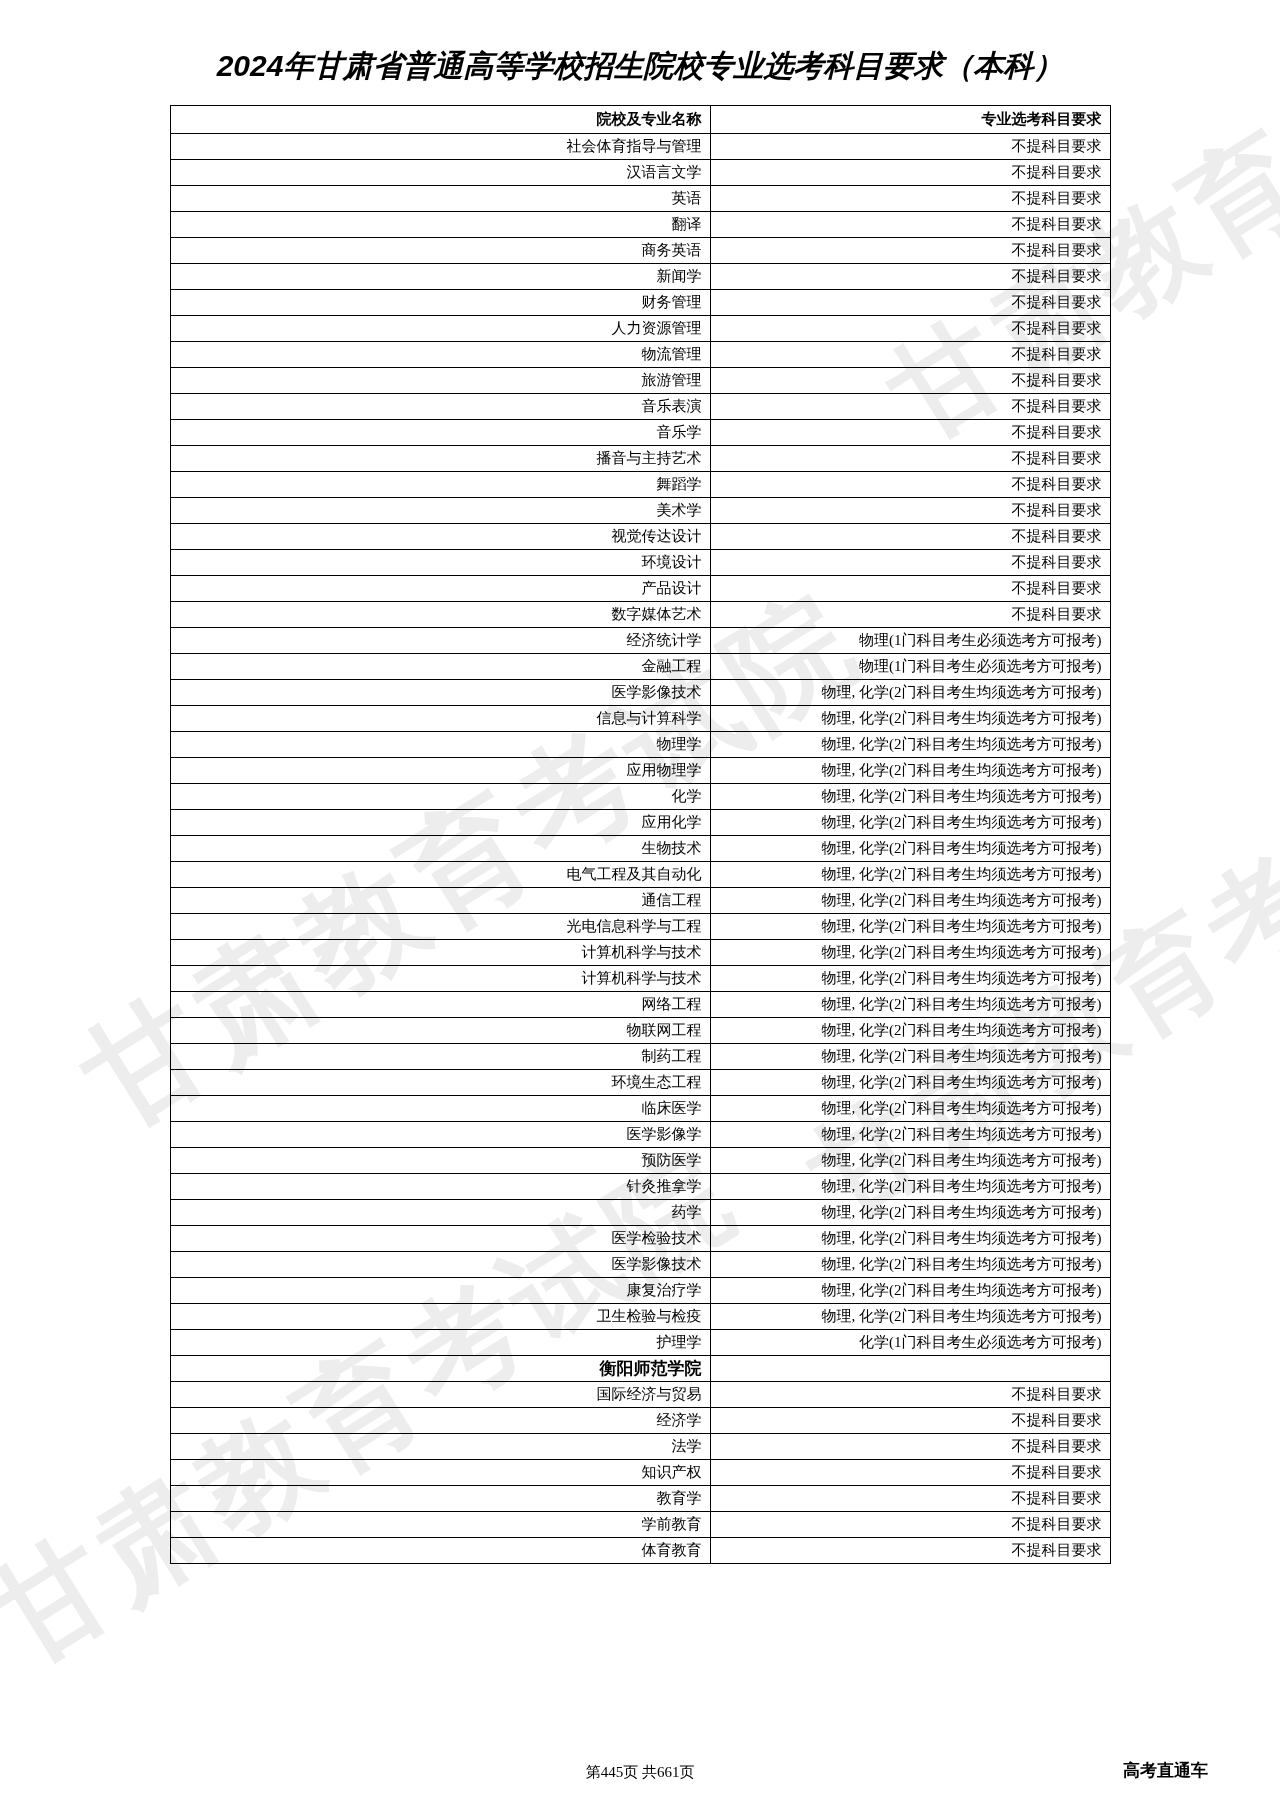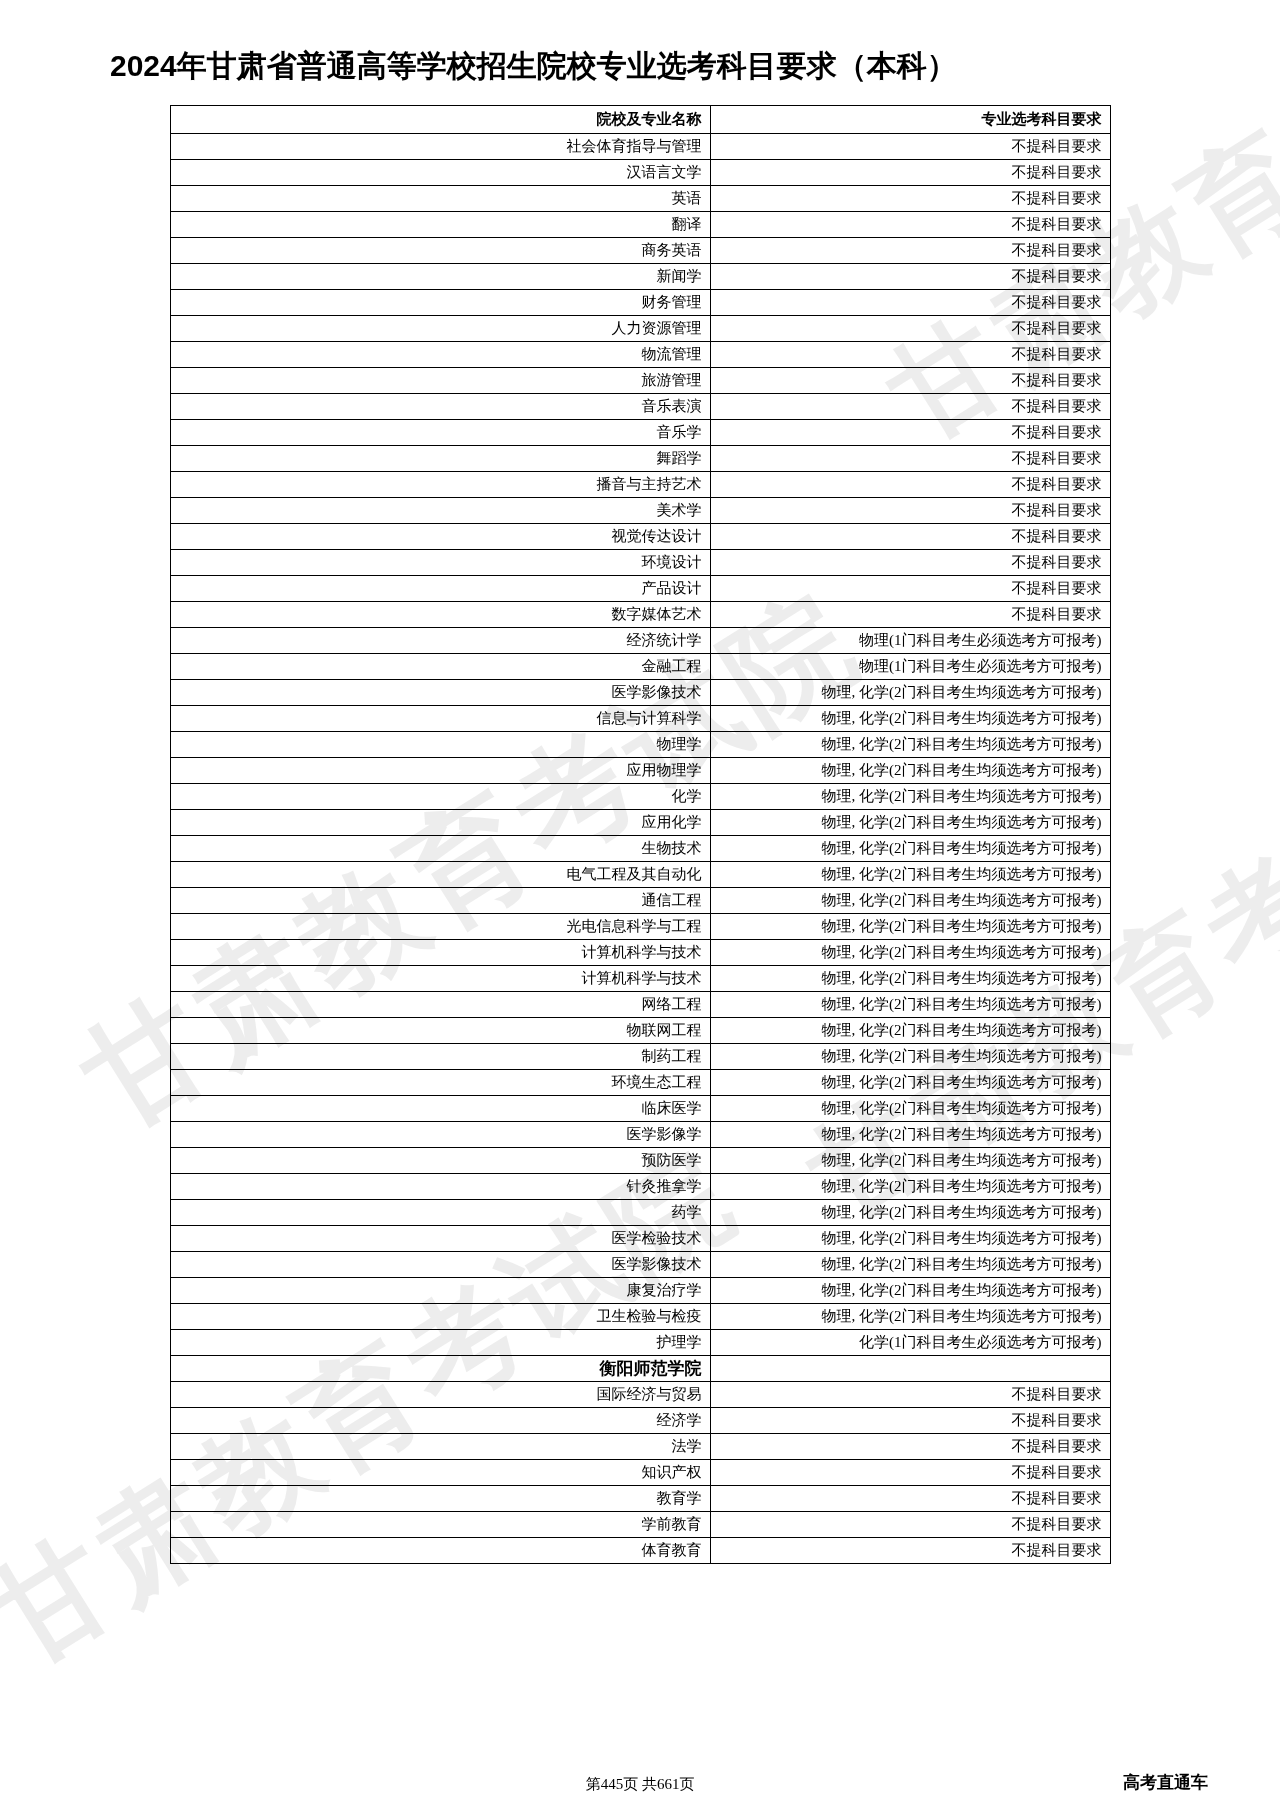--- a/index.html
+++ b/index.html
@@ -39,23 +39,25 @@
     z-index: 2;
     width: 1280px;
     height: 1810px;
     box-sizing: border-box;
     padding: 46px 110px 0 110px;
   }
 
   h1.doc-title {
     font-size: 30px;
     font-weight: bold;
+    text-align: center;
     margin: 0 0 18px 0;
     letter-spacing: 0px;
     font-family: "Liberation Sans", sans-serif;
+    font-style: italic;
   }
 
   table.main-table {
     width: 940px;
     margin: 0 auto;
     border-collapse: collapse;
     table-layout: fixed;
   }
   table.main-table th,
   table.main-table td {
@@ -80,21 +82,21 @@
 
   td.major { text-align: right; }
   td.req { text-align: right; }
   tr.school-row td.major {
     font-weight: bold;
     font-size: 17px;
   }
 
   .footer {
     position: absolute;
-    bottom: 16px;
+    bottom: 28px;
     left: 0;
     width: 1280px;
     z-index: 2;
   }
   .page-num {
     text-align: center;
     font-size: 15px;
     font-family: "Liberation Serif", serif;
   }
   .brand {
@@ -176,25 +178,25 @@
         </tr>
         <tr>
           <td class="major">音乐表演</td>
           <td class="req">不提科目要求</td>
         </tr>
         <tr>
           <td class="major">音乐学</td>
           <td class="req">不提科目要求</td>
         </tr>
         <tr>
+          <td class="major">播音与主持艺术</td>
+          <td class="req">不提科目要求</td>
+        </tr>
+        <tr>
           <td class="major">舞蹈学</td>
-          <td class="req">不提科目要求</td>
-        </tr>
-        <tr>
-          <td class="major">播音与主持艺术</td>
           <td class="req">不提科目要求</td>
         </tr>
         <tr>
           <td class="major">美术学</td>
           <td class="req">不提科目要求</td>
         </tr>
         <tr>
           <td class="major">视觉传达设计</td>
           <td class="req">不提科目要求</td>
         </tr>

